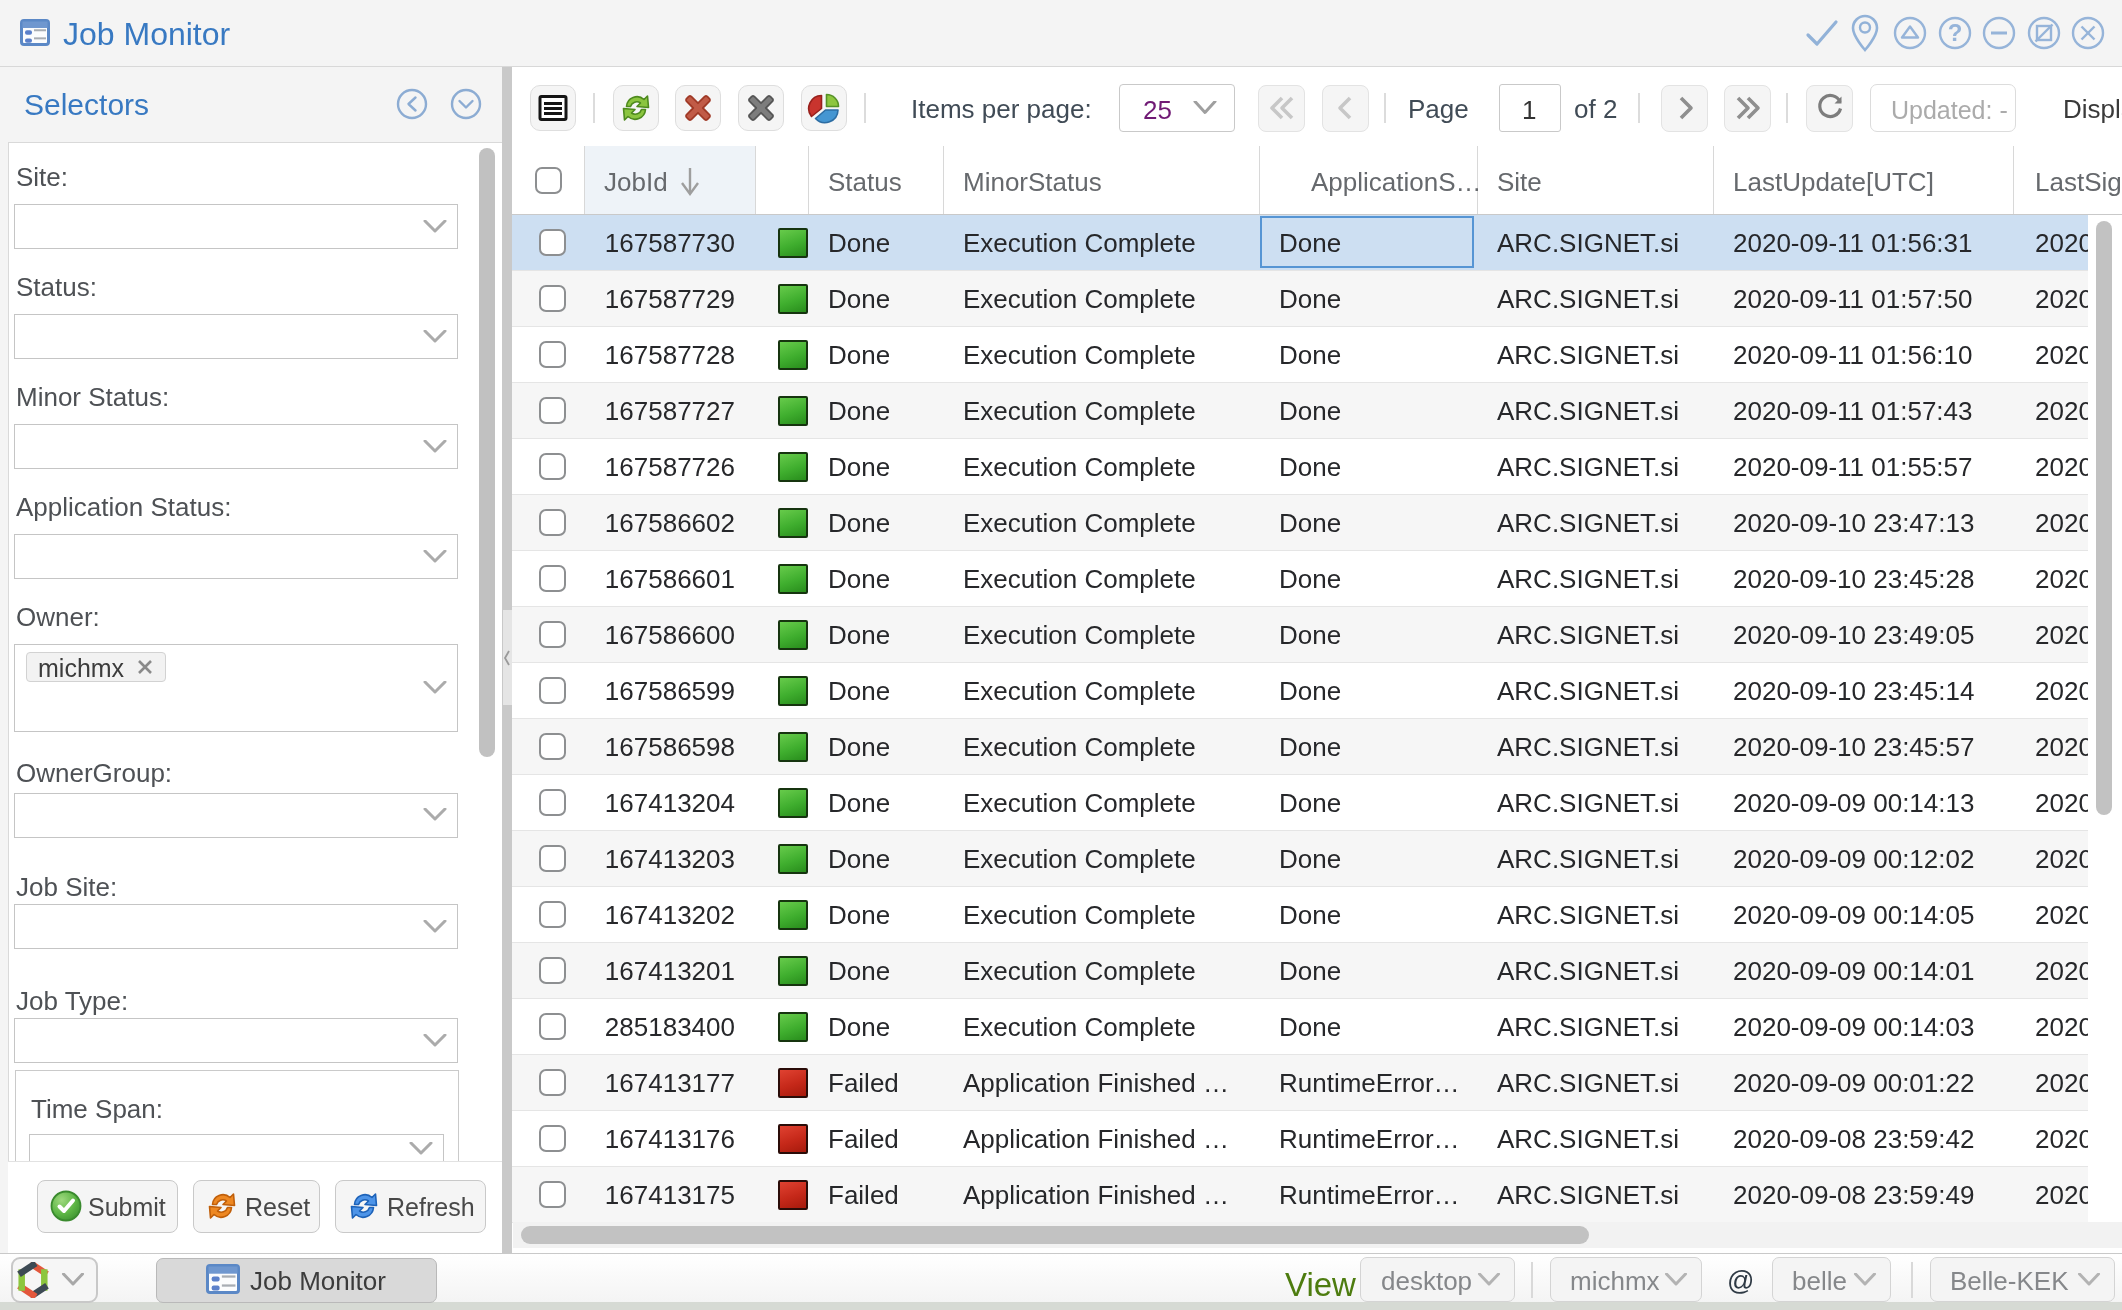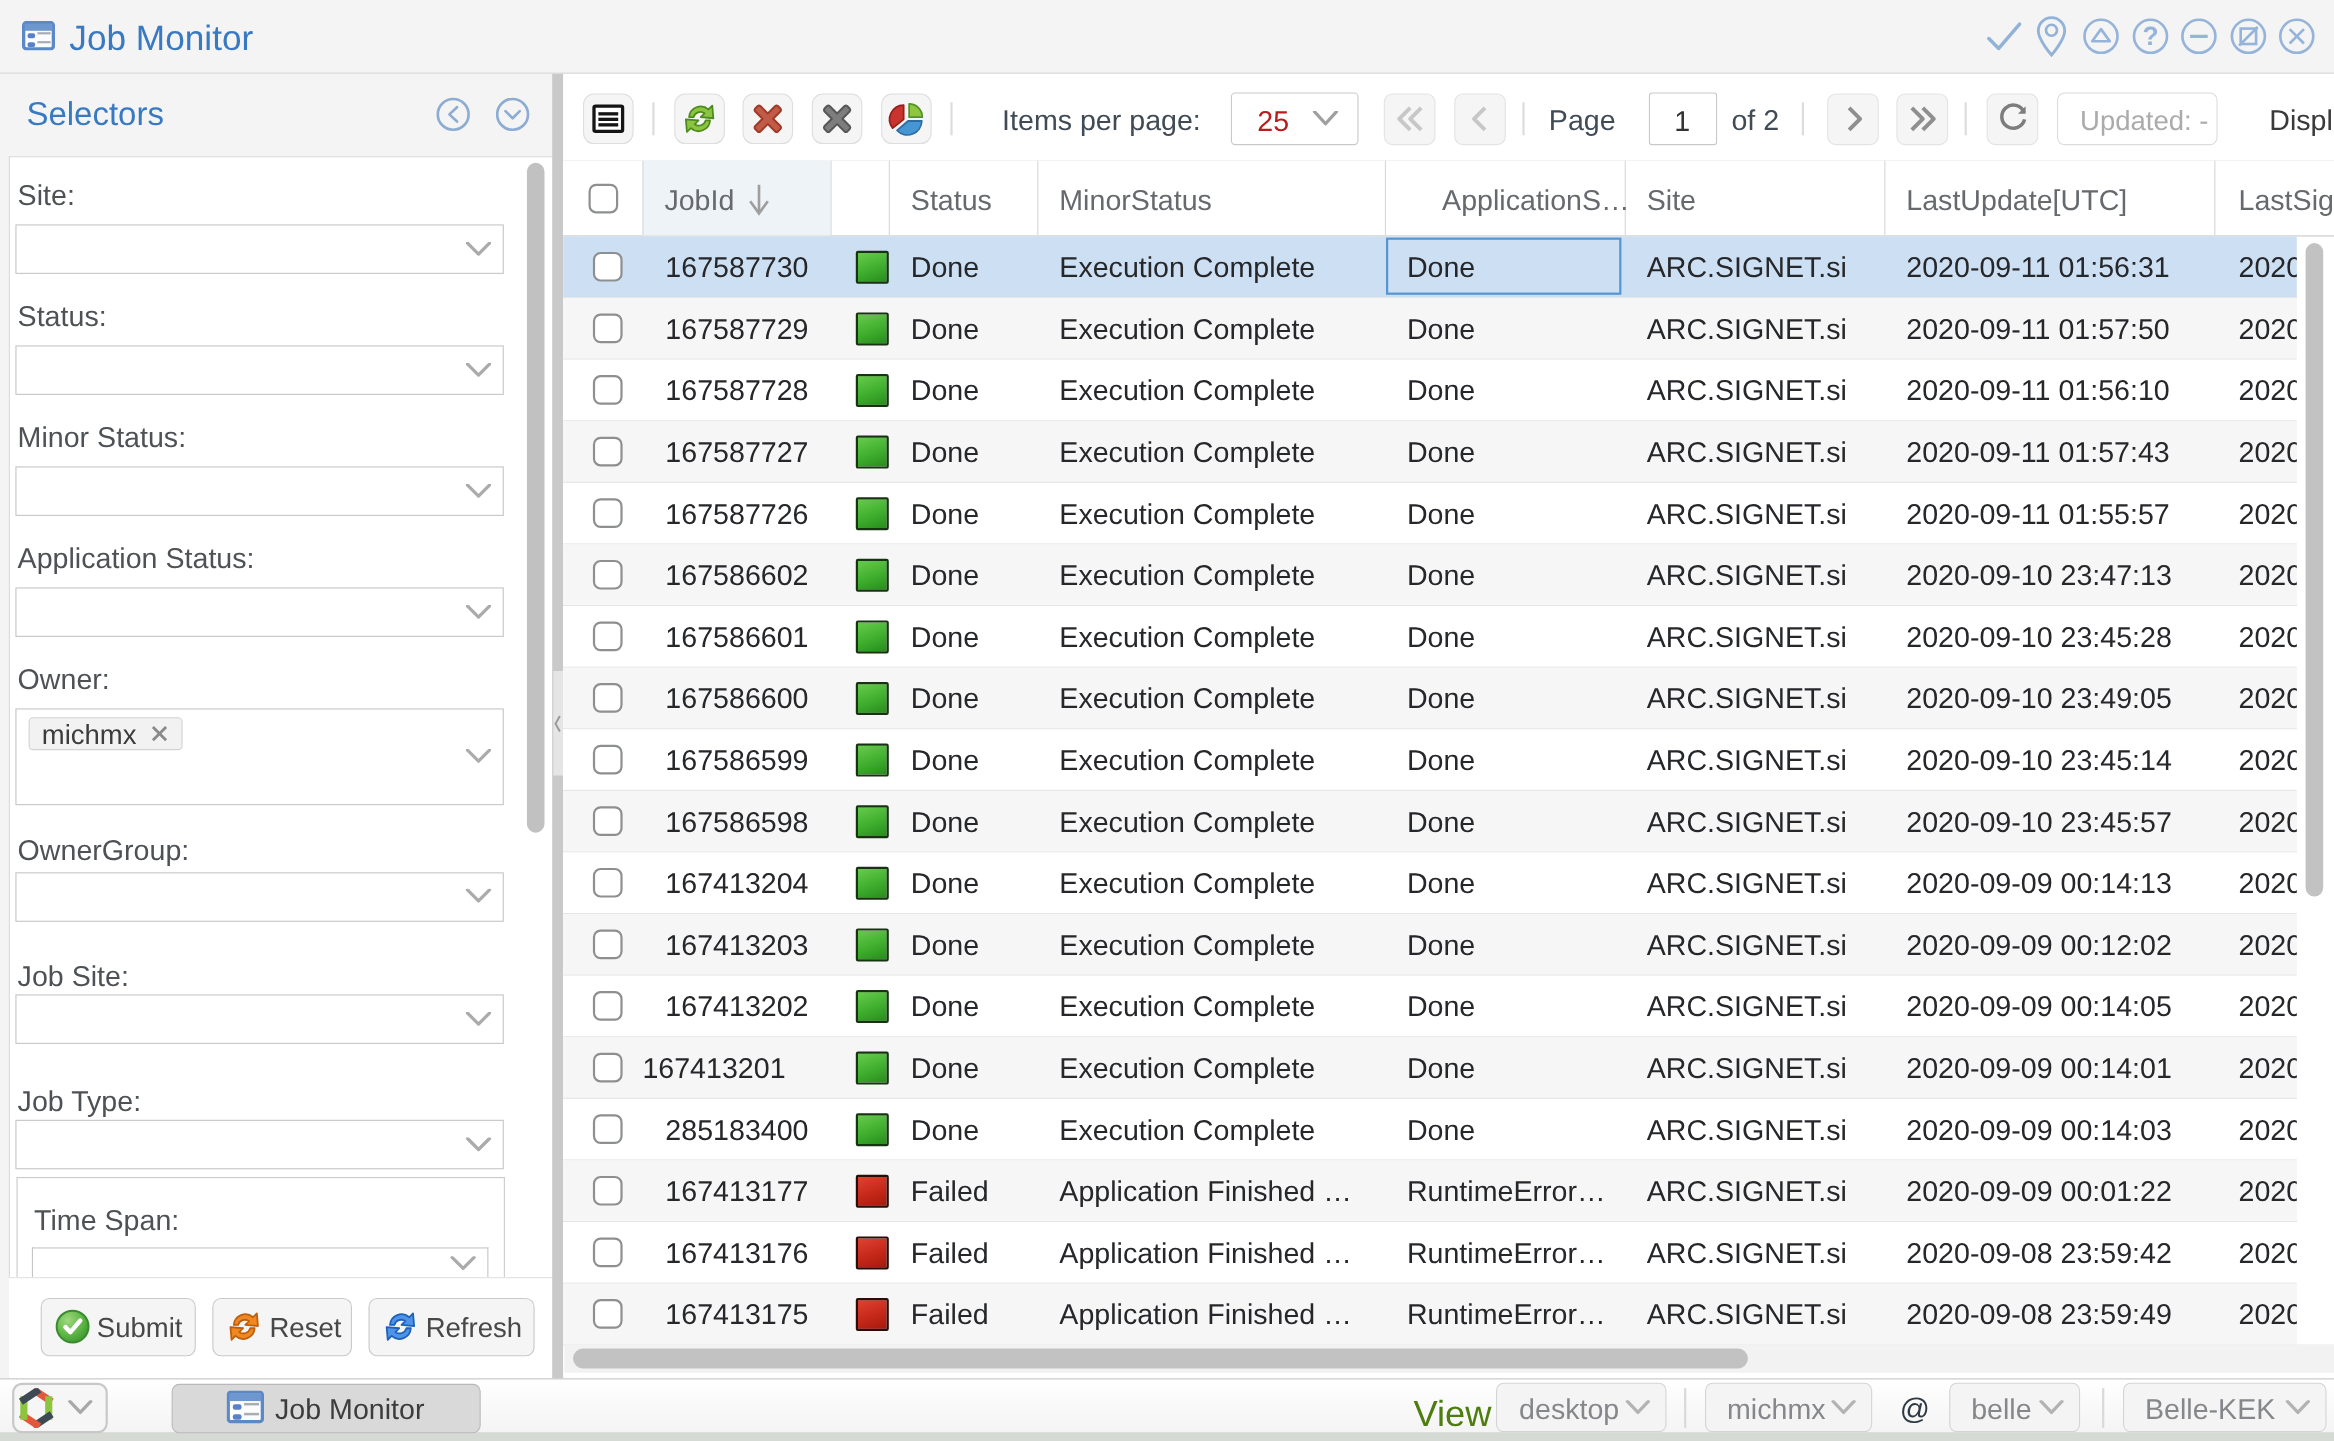--- a/index.html
+++ b/index.html
@@ -179,21 +179,21 @@
     </svg></div>
 <div class="tbtn" style="left:801px;top:85px;"></div>
 <div class="abs" style="left:806px;top:90px;"><svg width="36" height="36" viewBox="0 0 36 36">
 <path d="M15.5 5.5 A13 13 0 0 0 5.5 26.5 L15.5 18.5 Z" fill="#c9342e" stroke="#97201c" stroke-width="1.6" stroke-linejoin="round"></path>
 <path d="M20.5 4.5 A12 12 0 0 1 32.5 16.5 L20.5 16.5 Z" fill="#8dc63f" stroke="#569227" stroke-width="1.6" stroke-linejoin="round"></path>
 <path d="M32 20 A13 13 0 0 1 9.5 28.5 L19.5 20 Z" fill="#4596d2" stroke="#2d6da3" stroke-width="1.6" stroke-linejoin="round"></path>
 </svg></div>
 <div class="sep" style="left:864px;"></div>
 <div class="ttxt" style="left:911px;top:94px;">Items per page:</div>
 <div class="abs" style="left:1119px;top:84px;width:116px;height:48px;background:#fff;border:1.5px solid #c9c9c9;border-radius:4px;"></div>
-<div class="abs" style="left:1143px;top:95px;font-size:26px;color:#b91c1c;">25</div>
+<div class="abs" style="left:1143px;top:95px;font-size:26px;color:#701a75;">25</div>
 <div class="abs" style="left:1193px;top:101px;"><svg width="24" height="14" viewBox="0 0 24 14">
       <polyline points="2.0,0.5 12,11.5 22.0,0.5" fill="none" stroke="#9f9f9f" stroke-width="3" stroke-linecap="round" stroke-linejoin="round"></polyline>
     </svg></div>
 <div class="pbtn" style="left:1258px;top:84.5px;"></div>
 <div class="abs" style="left:1266.5px;top:93px;"><svg width="30" height="30" viewBox="0 0 30 30">
       <polyline points="15,5 5,15 15,25" fill="none" stroke="#c7c7c7" stroke-width="3.6" stroke-linejoin="round"></polyline>
       <polyline points="25,5 15,15 25,25" fill="none" stroke="#c7c7c7" stroke-width="3.6" stroke-linejoin="round"></polyline>
     </svg></div>
 <div class="pbtn" style="left:1322px;top:84.5px;"></div>
 <div class="abs" style="left:1330.5px;top:93px;"><svg width="30" height="30" viewBox="0 0 30 30">
@@ -371,21 +371,21 @@
 <div class="cell" style="left:584px;top:900px;width:151px;text-align:right;">167413202</div>
 <div class="abs" style="left:778px;top:900px;width:30px;height:30px;background:linear-gradient(160deg,#67cb4b 0%,#3fae2e 55%,#288c1c 100%);border:2.5px solid #16340f;border-radius:2px;"></div>
 <div class="cell" style="left:828px;top:900px;width:109px;">Done</div>
 <div class="cell" style="left:963px;top:900px;width:290px;">Execution Complete</div>
 <div class="cell" style="left:1279px;top:900px;width:192px;">Done</div>
 <div class="cell" style="left:1497px;top:900px;width:210px;">ARC.SIGNET.si</div>
 <div class="cell" style="left:1733px;top:900px;width:274px;">2020-09-09 00:14:05</div>
 <div class="cell" style="left:2035px;top:900px;width:53px;">2020-09-09 00:14:05</div>
 <div class="abs" style="left:512px;top:943px;width:1576px;height:56px;background:#f6f6f6;border-bottom:1px solid #e5e5e5;"></div>
 <div class="cbx" style="left:539px;top:957px;"></div>
-<div class="cell" style="left:584px;top:956px;width:151px;">167413201</div>
+<div class="cell" style="left:584px;top:956px;width:151px;text-align:right;">167413201</div>
 <div class="abs" style="left:778px;top:956px;width:30px;height:30px;background:linear-gradient(160deg,#67cb4b 0%,#3fae2e 55%,#288c1c 100%);border:2.5px solid #16340f;border-radius:2px;"></div>
 <div class="cell" style="left:828px;top:956px;width:109px;">Done</div>
 <div class="cell" style="left:963px;top:956px;width:290px;">Execution Complete</div>
 <div class="cell" style="left:1279px;top:956px;width:192px;">Done</div>
 <div class="cell" style="left:1497px;top:956px;width:210px;">ARC.SIGNET.si</div>
 <div class="cell" style="left:1733px;top:956px;width:274px;">2020-09-09 00:14:01</div>
 <div class="cell" style="left:2035px;top:956px;width:53px;">2020-09-09 00:14:01</div>
 <div class="abs" style="left:512px;top:999px;width:1576px;height:56px;background:#ffffff;border-bottom:1px solid #e5e5e5;"></div>
 <div class="cbx" style="left:539px;top:1013px;"></div>
 <div class="cell" style="left:584px;top:1012px;width:151px;text-align:right;">285183400</div>

